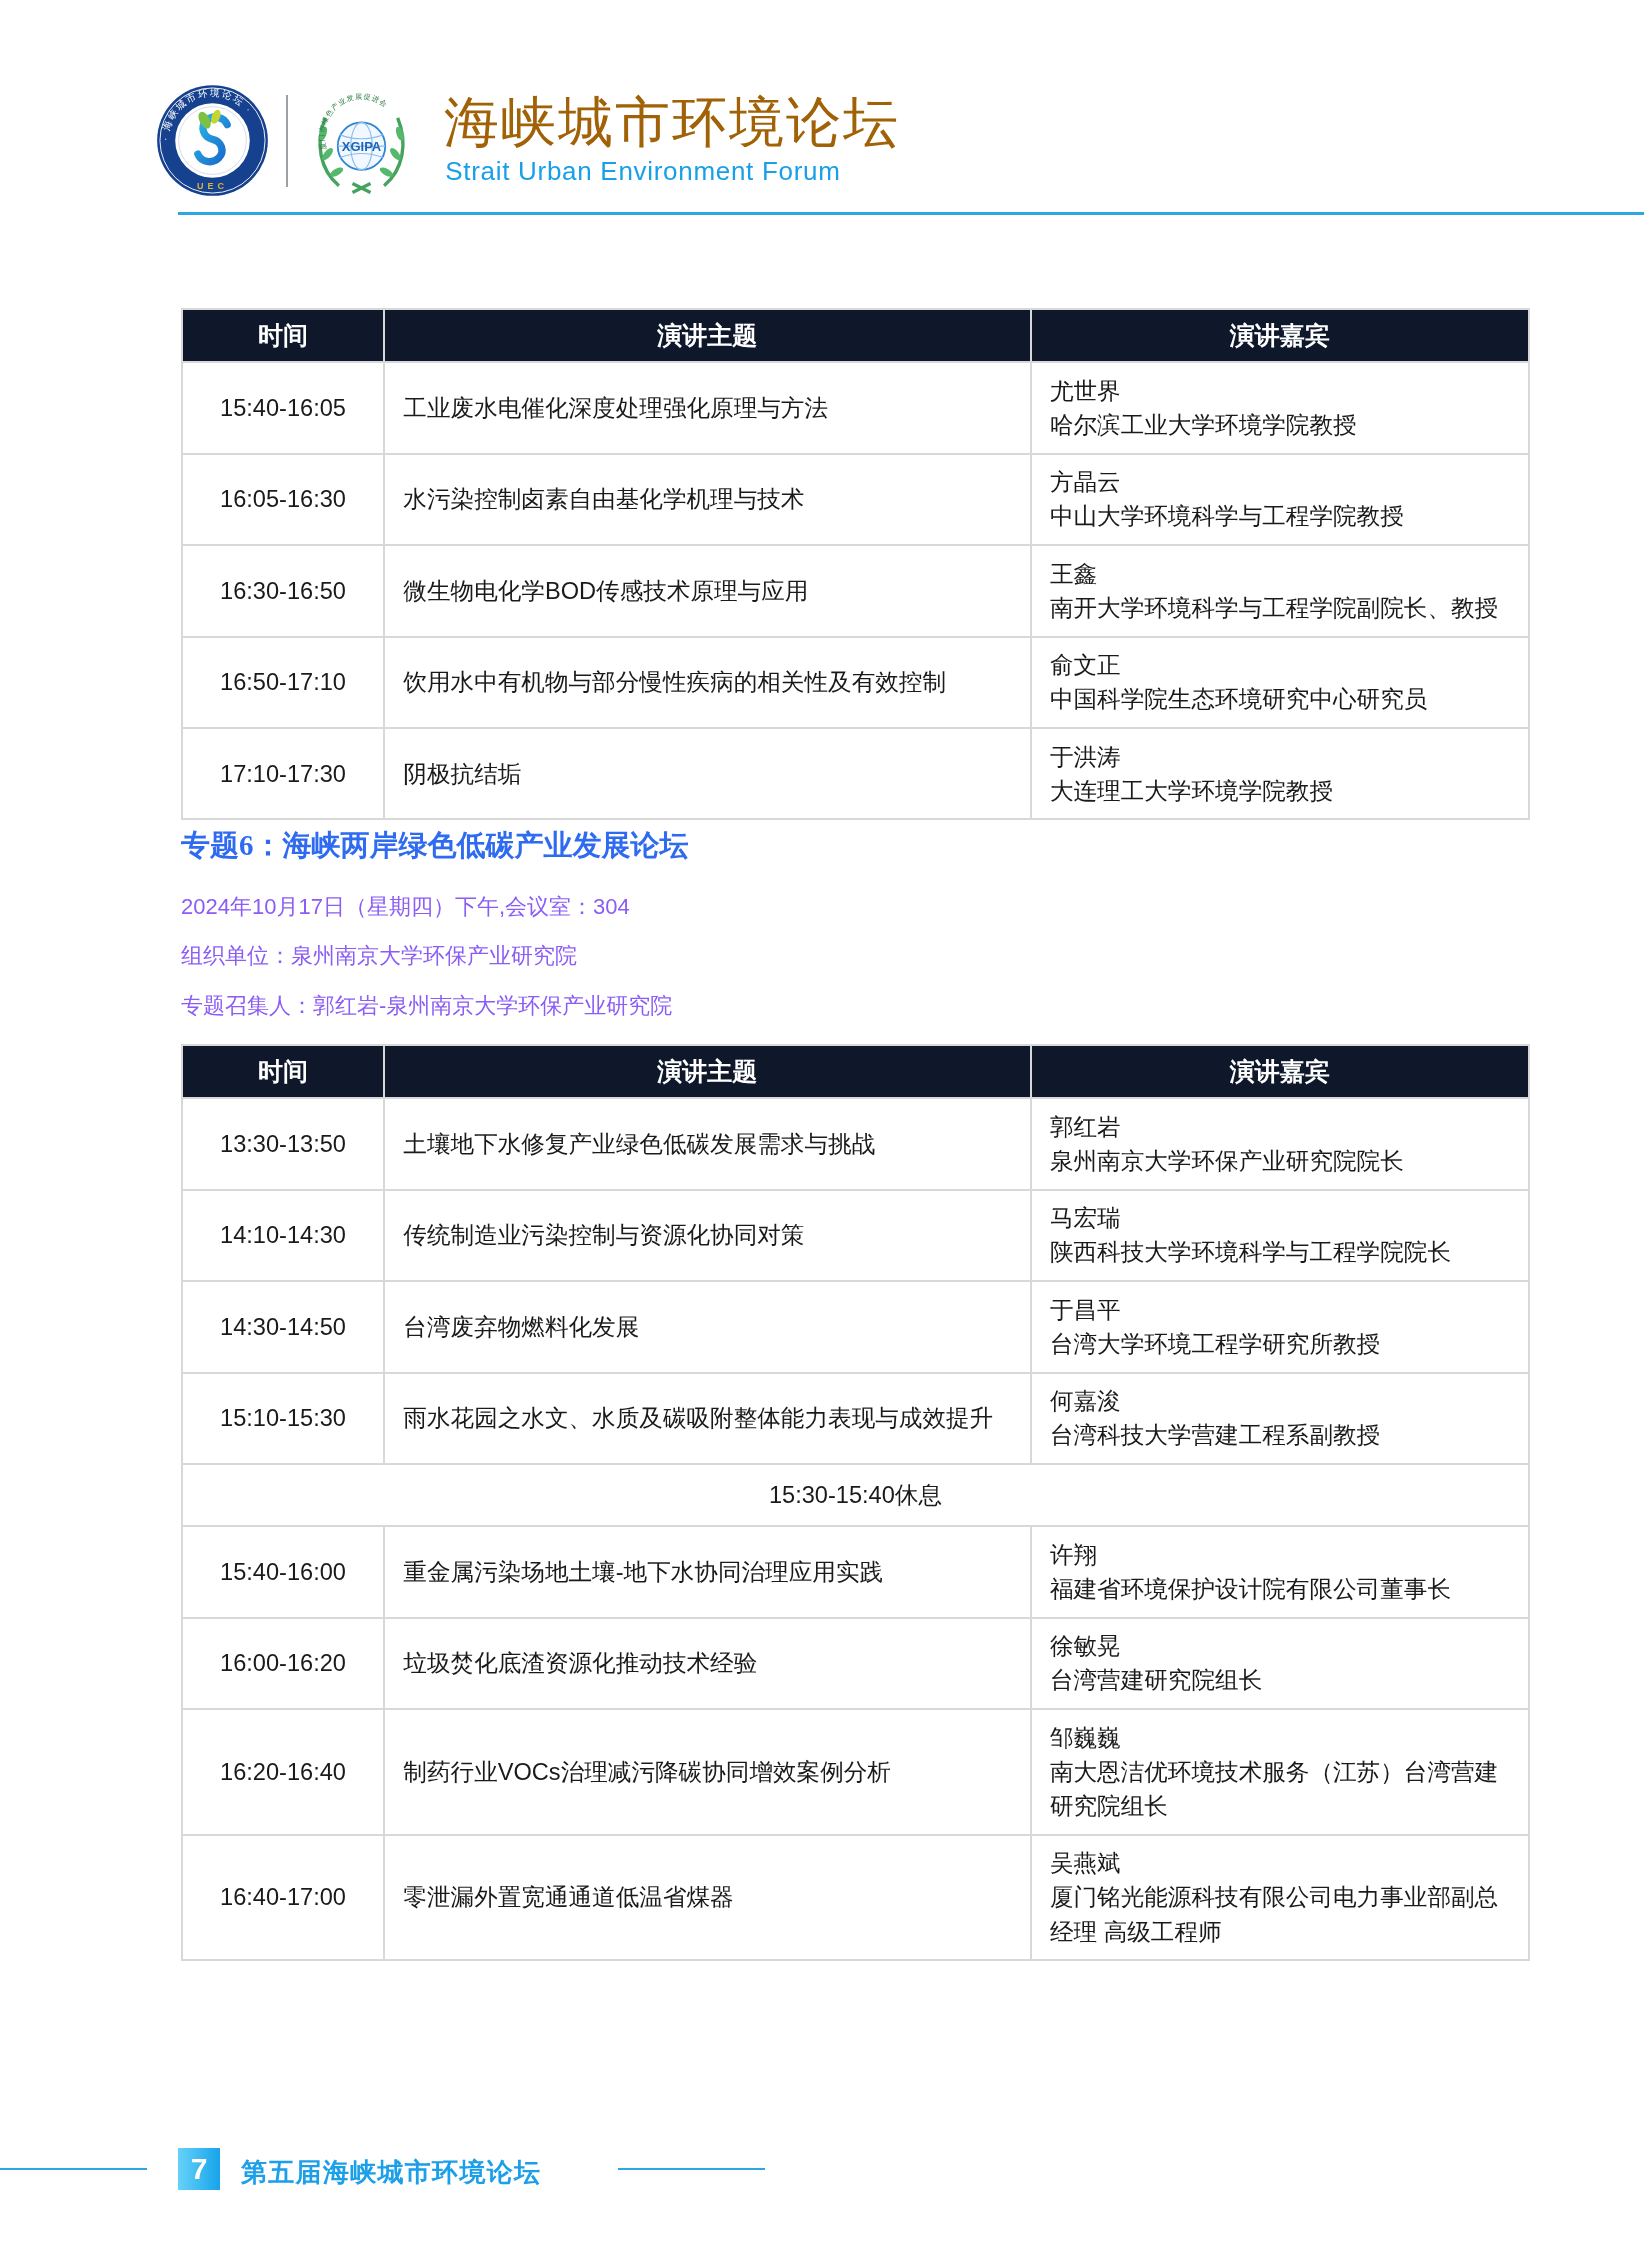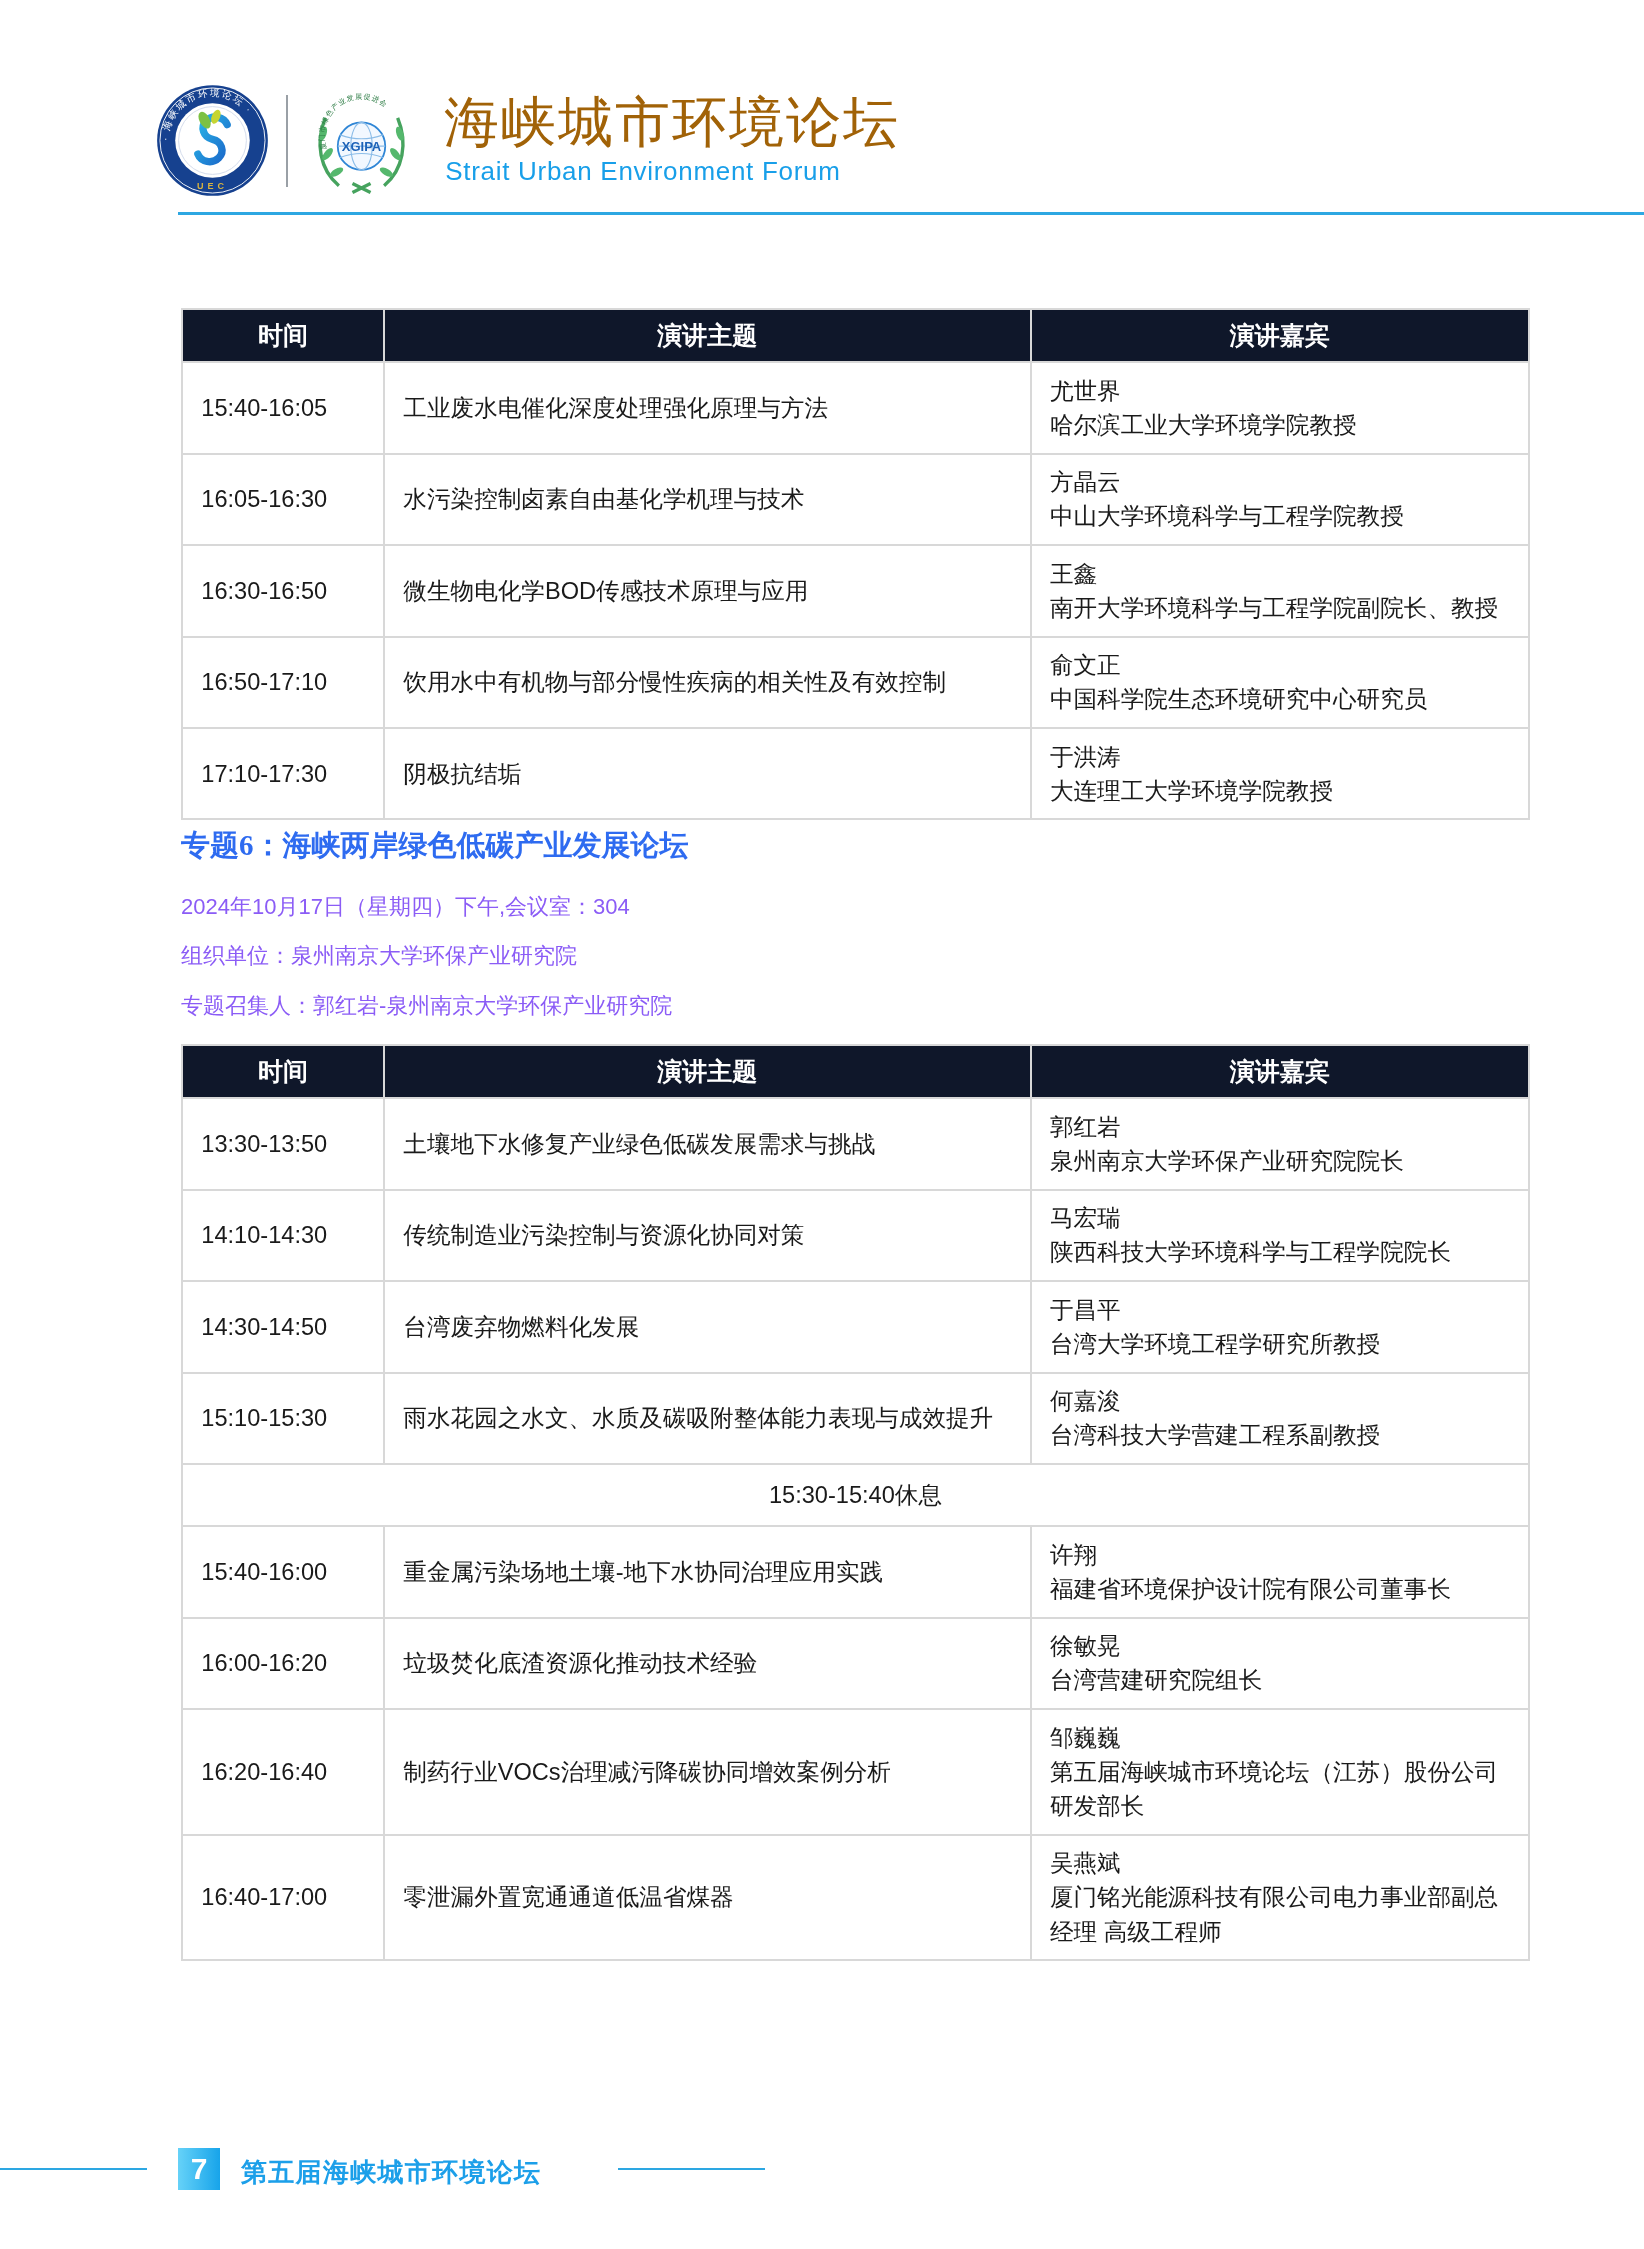--- a/index.html
+++ b/index.html
@@ -24,21 +24,21 @@
   table{ border-collapse:collapse; width:100%; table-layout:fixed; }
   col.c-time{ width:15%; } col.c-topic{ width:48%; } col.c-speaker{ width:37%; }
   th{
     background:#0f172a; color:#ffffff; font-weight:bold; font-size:25px;
     padding:9.2px 6.5px; border:2px solid #d8d8d8; text-align:center;
   }
   td{
     font-size:23.6px; line-height:1.45; padding:10.5px 18.3px; vertical-align:middle;
     border:2px solid #d8d8d8; background:#ffffff;
   }
-  td.time{ white-space:nowrap; }
+  td.time{ text-align:center; white-space:nowrap; }
   td.topic{ text-align:left; }
   td.speaker{ text-align:left; }
   .spk-name{ display:block; }
   .spk-aff{ display:block; }
   tr.break-row td{ text-align:center; padding:13px 6.5px; }
 
   
   .session{ position:absolute; top:826px; left:181px; width:1349px; }
   .session-title{ margin:0 0 27.5px 0; font-size:29px; font-weight:bold; color:#2e6bf0;font-family:Liberation Serif, serif; }
   .session-line{ margin:0 0 23.6px 0; font-size:22px; color:#8b5cf6; line-height:1.2; }
@@ -245,21 +245,21 @@
           <td class="speaker">
             <span class="spk-name">徐敏晃</span>
             <span class="spk-aff">台湾营建研究院组长</span>
           </td>
         </tr>
         <tr>
           <td class="time">16:20-16:40</td>
           <td class="topic">制药行业VOCs治理减污降碳协同增效案例分析</td>
           <td class="speaker">
             <span class="spk-name">邹巍巍</span>
-            <span class="spk-aff">第五届海峡城市环境论坛（江苏）股份公司研发部长</span>
+            <span class="spk-aff">南大恩洁优环境技术服务（江苏）台湾营建研究院组长</span>
           </td>
         </tr>
         <tr>
           <td class="time">16:40-17:00</td>
           <td class="topic">零泄漏外置宽通通道低温省煤器</td>
           <td class="speaker">
             <span class="spk-name">吴燕斌</span>
             <span class="spk-aff">厦门铭光能源科技有限公司电力事业部副总经理 高级工程师</span>
           </td>
         </tr>

